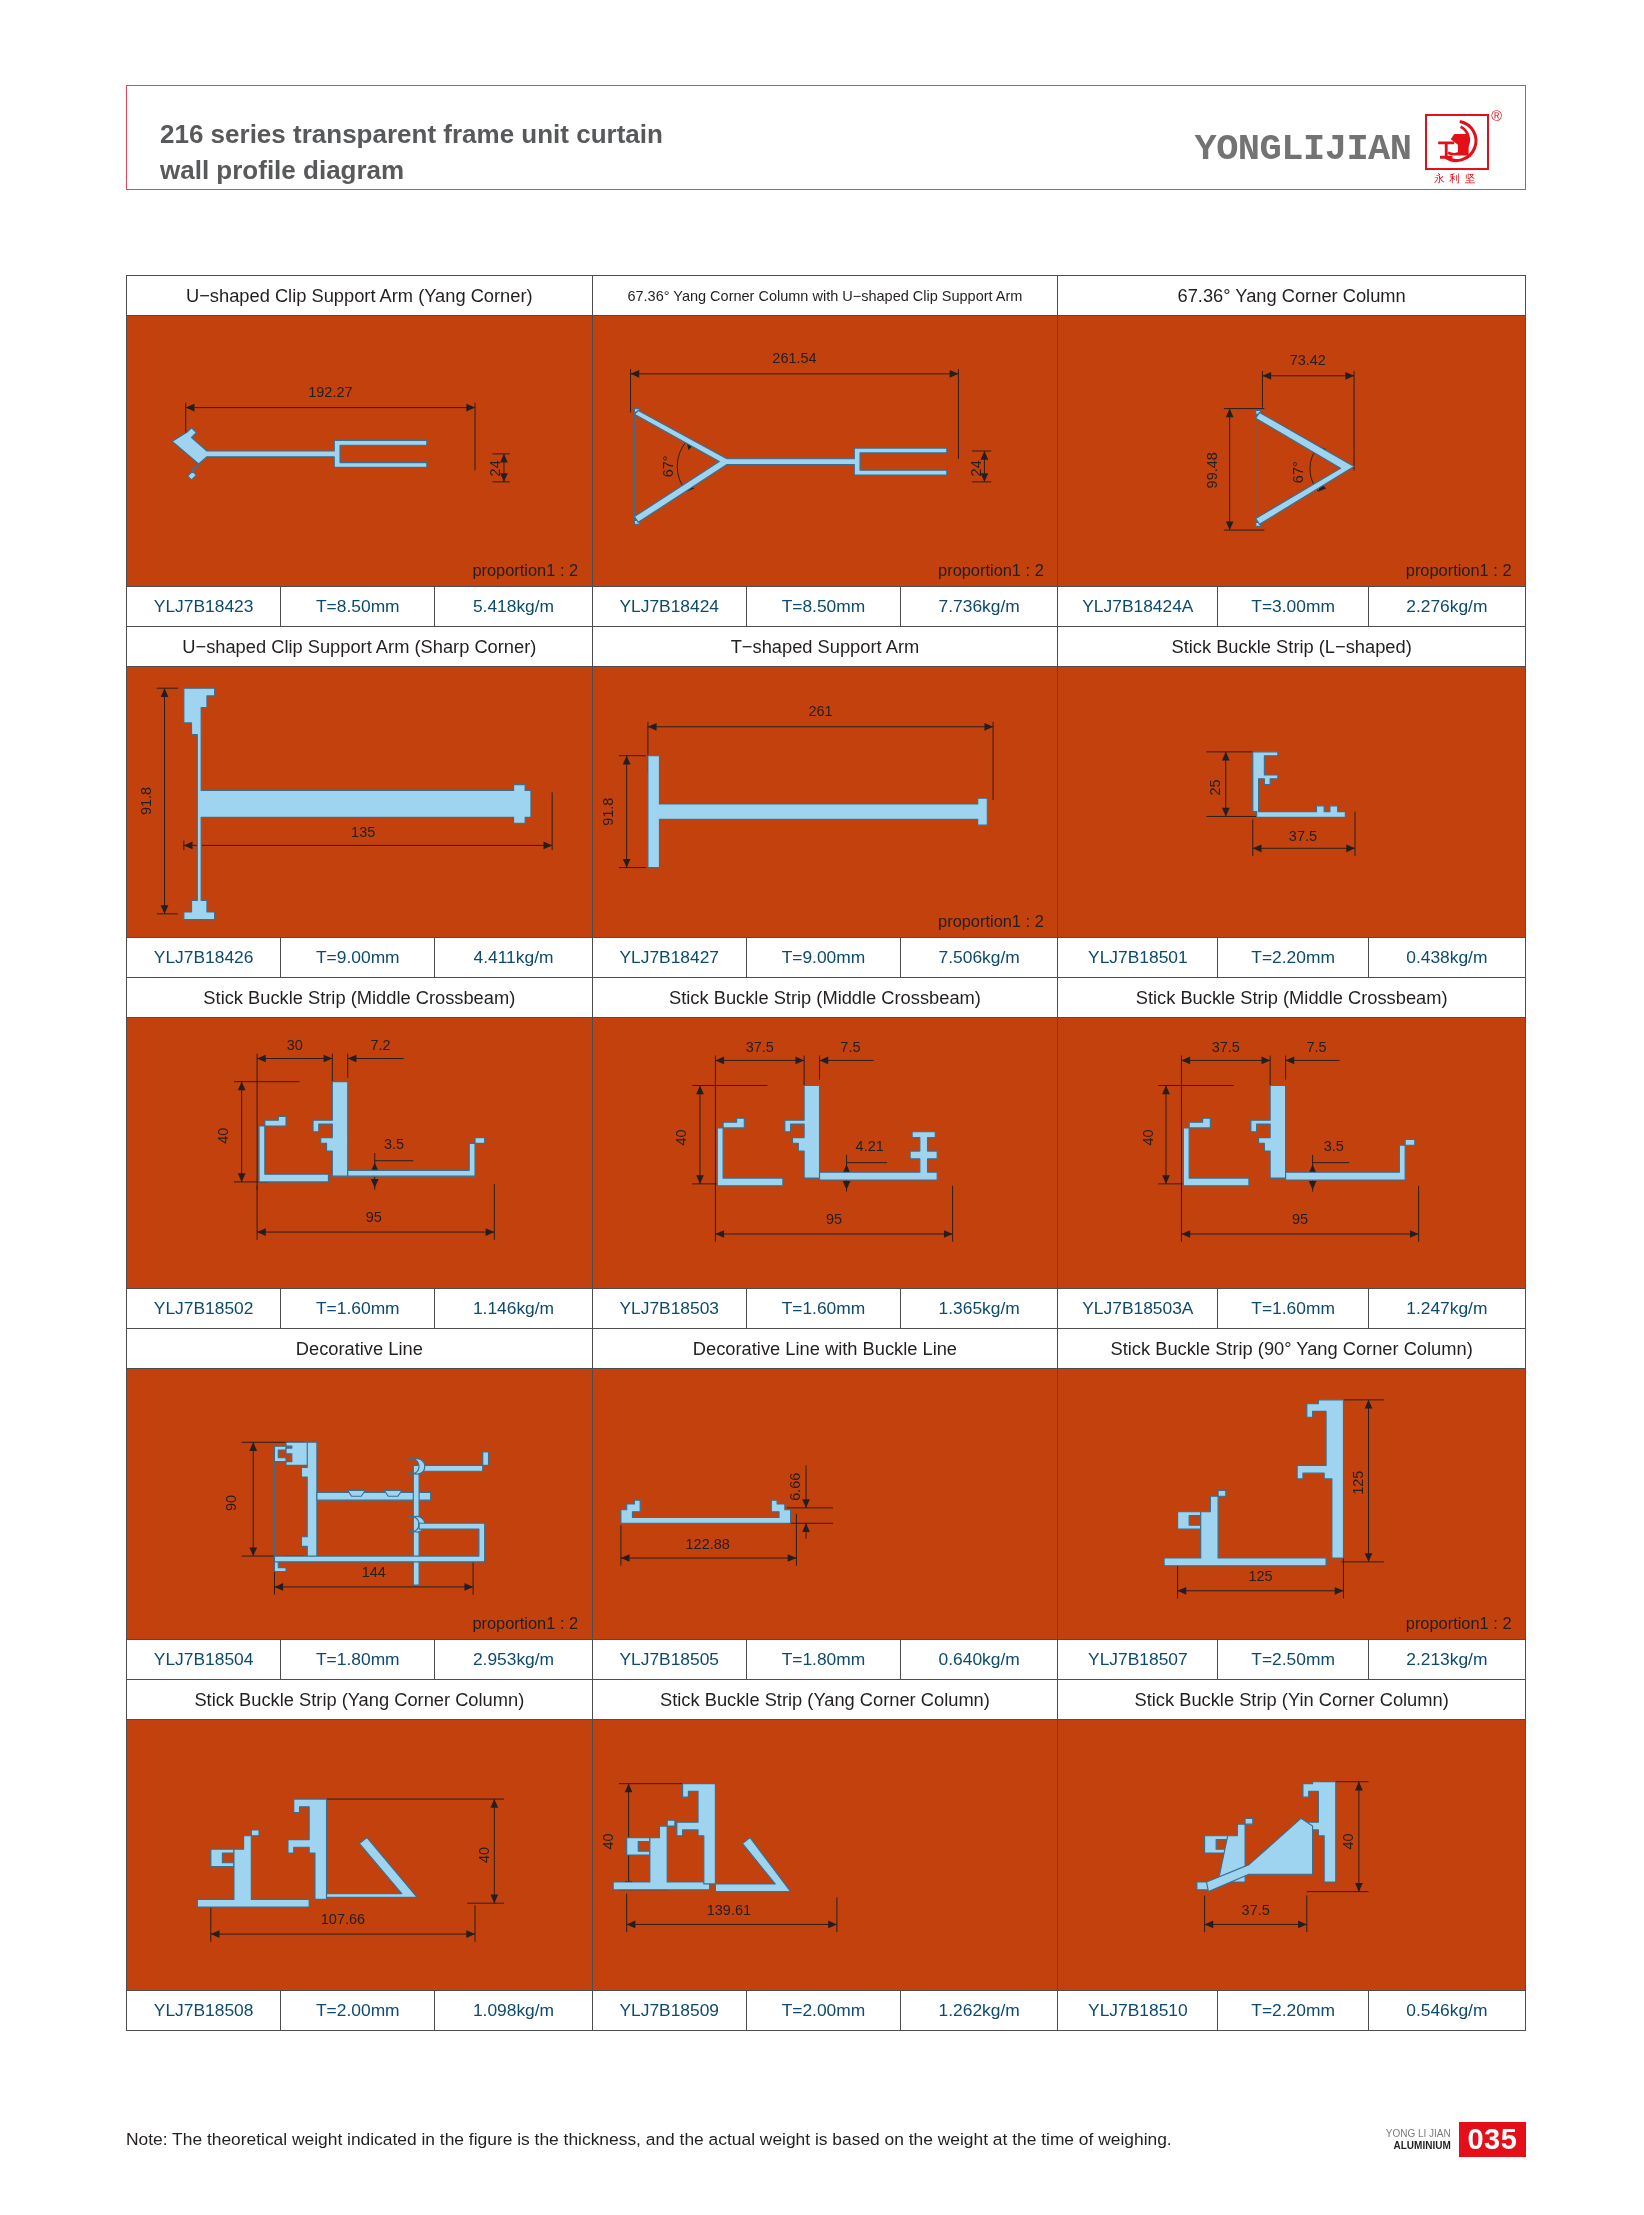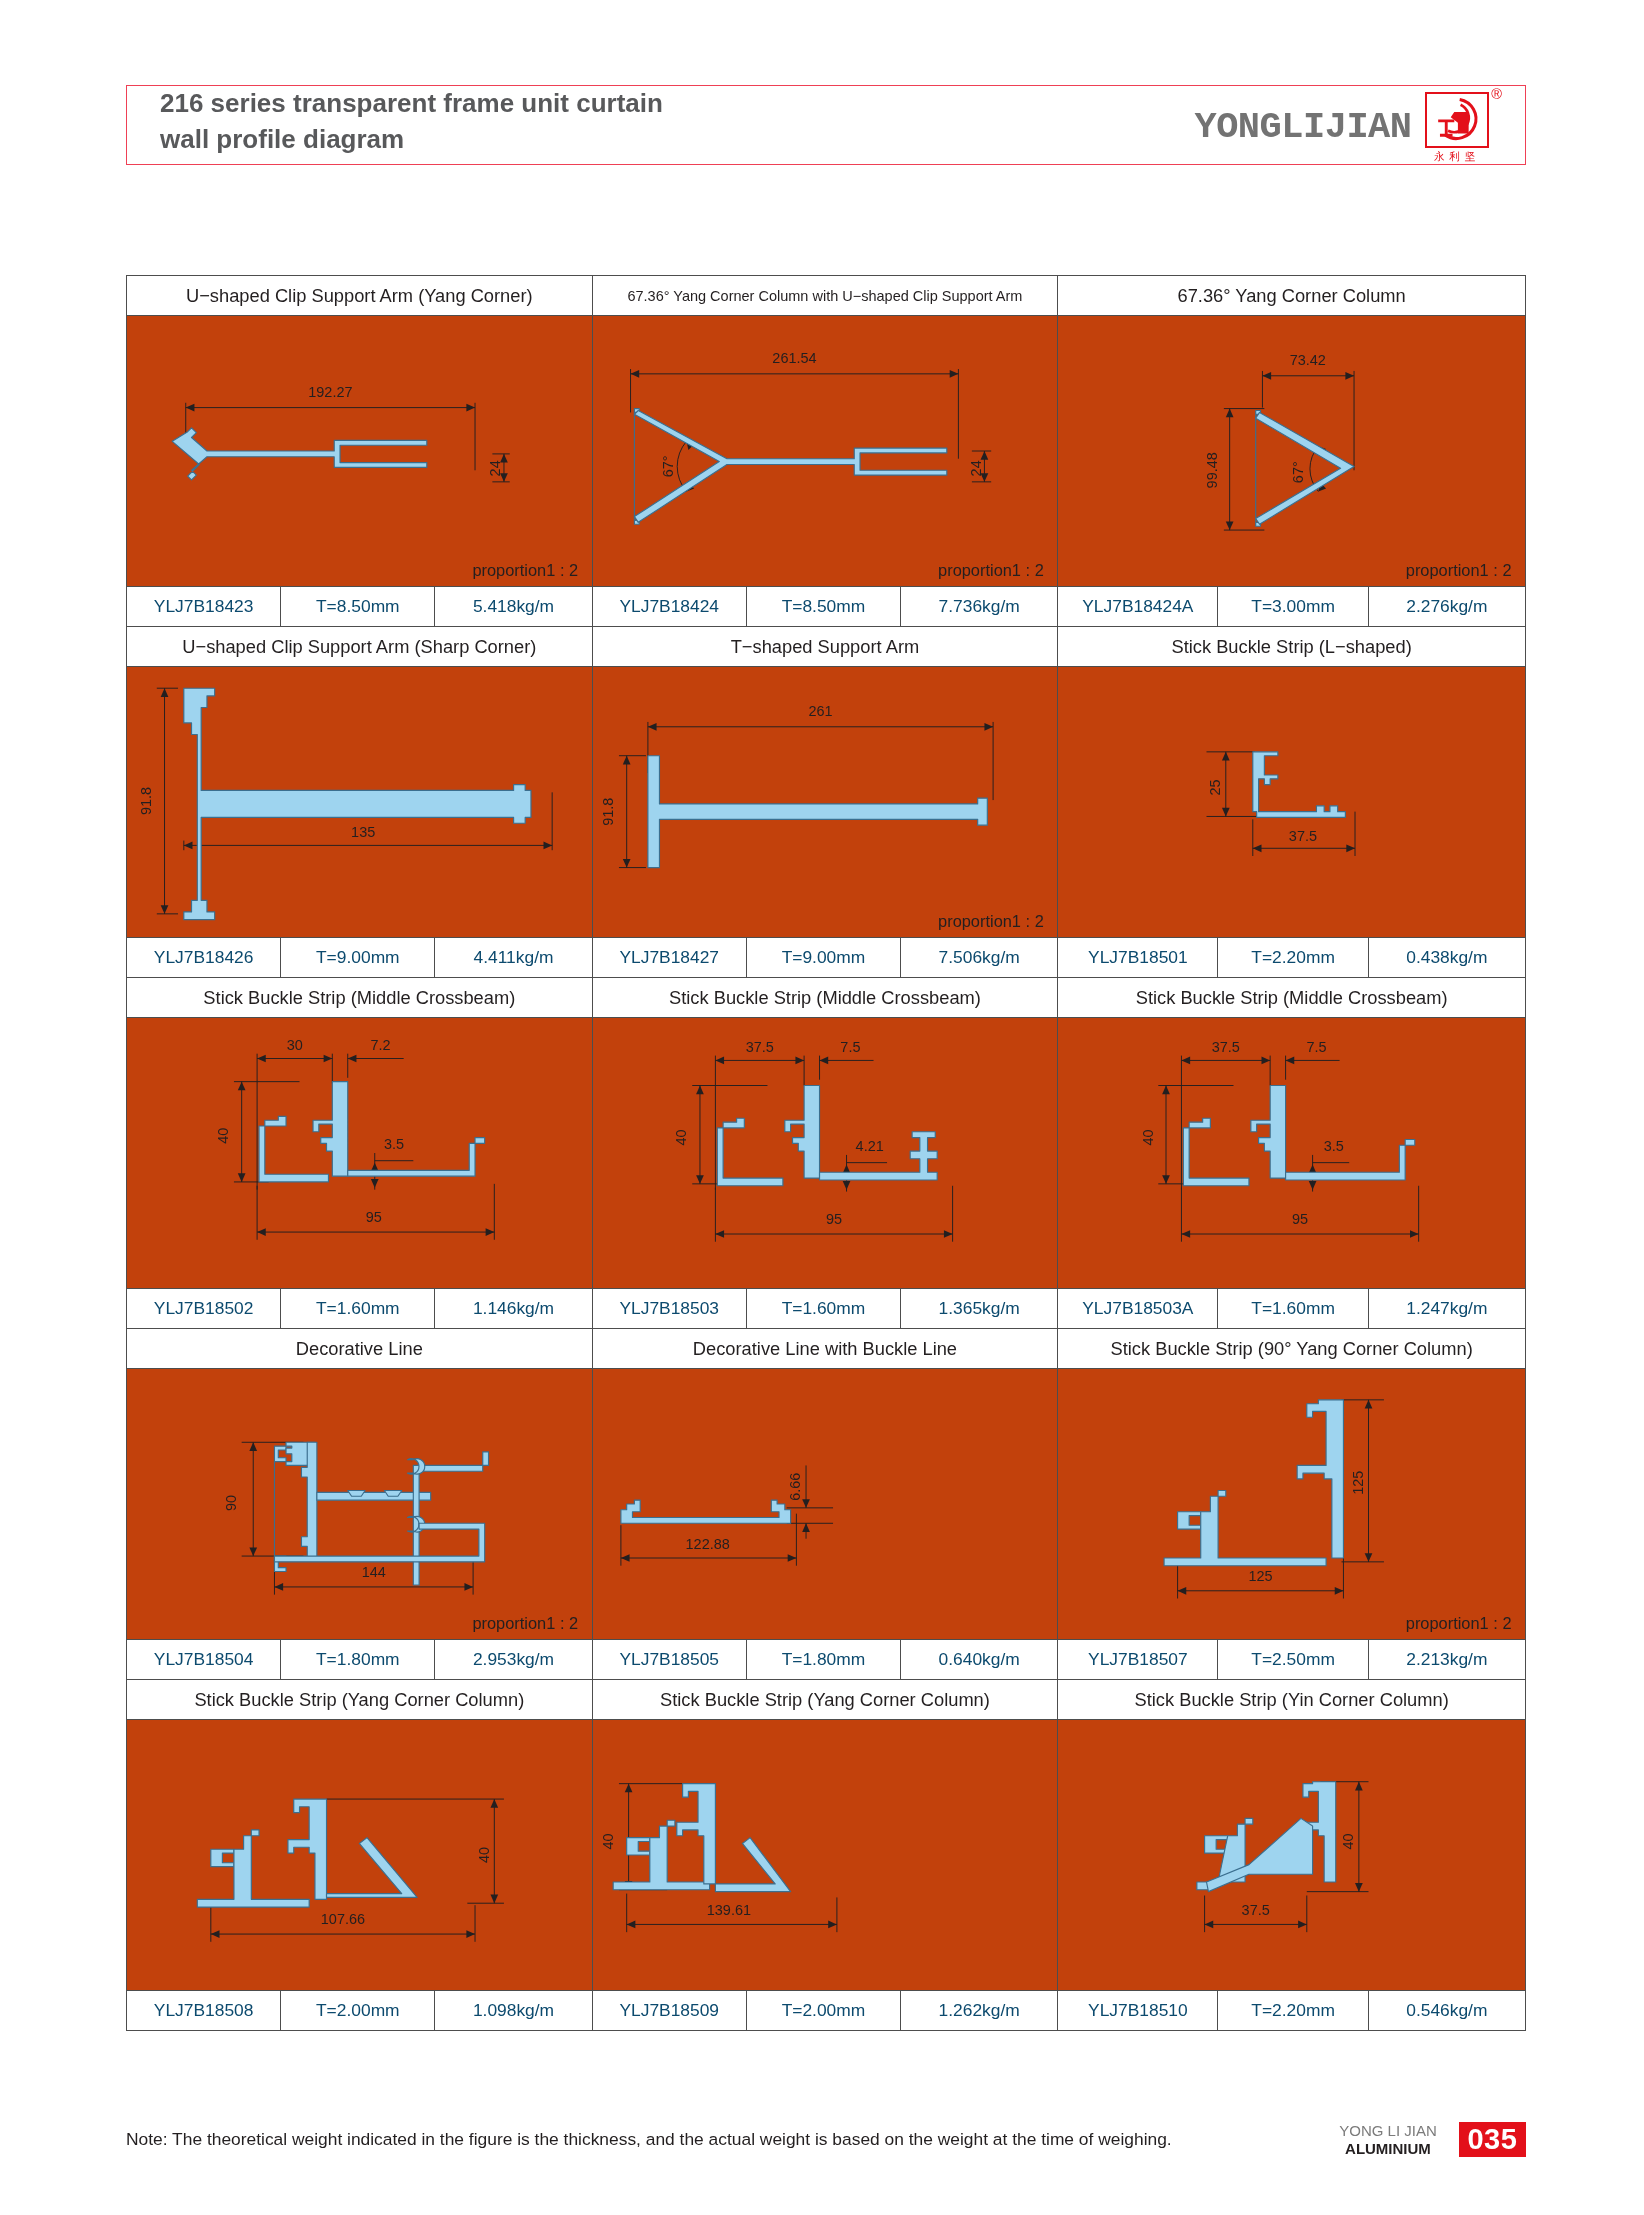--- a/index.html
+++ b/index.html
@@ -1,21 +1,21 @@
 <!DOCTYPE html>
 <html><head>
 <meta charset="utf-8">
 <style>
   html,body{margin:0;padding:0;background:#fff;}
   body{width:1644px;height:2216px;font-family:"Liberation Sans",sans-serif;color:#231f20;}
   .page{position:relative;width:1644px;height:2216px;box-sizing:border-box;}
 
   
-  .header{position:absolute;left:126px;top:85px;width:1400px;height:80px;
-          border:1.9px solid #ef4055;box-sizing:border-box;display:flex;align-items:flex-start;}
+  .header{position:absolute;left:126px;top:85px;width:1400px;height:105px;
+          border:1.9px solid #ef4055;box-sizing:border-box;display:flex;align-items:flex-end;}
   .header-title{flex:1 1 auto;padding-left:33px;font-size:26px;font-weight:bold;color:#58595b;line-height:1.38;}
   .header-brand{flex:0 0 auto;display:flex;align-items:center;padding-right:23px;}
   .brand-word{font-size:37px;font-weight:bold;color:#737373;letter-spacing:-0.5px;font-family:Liberation Mono, monospace;}
   .brand-mark{position:relative;margin-left:13.5px;width:77px;height:81px;}
   .brand-box{position:absolute;left:0;top:5.8px;width:64px;height:56px;border:2.9px solid #e3101a;box-sizing:border-box;}
   .brand-reg{position:absolute;right:0;top:0;font-size:14.5px;color:#e3101a;}
   .brand-cn{position:absolute;left:0;top:64px;width:64px;text-align:center;font-size:10.6px;color:#e3101a;letter-spacing:4.8px;}
 
   
   .tbl{position:absolute;left:126px;top:275px;width:1400px;border-collapse:collapse;table-layout:fixed;}
@@ -29,21 +29,21 @@
   svg{display:block;width:100%;height:100%;}
 
   .dim{font-size:15px;fill:#231f20;font-family:"Liberation Sans",sans-serif;}
   .ln{stroke:#231f20;stroke-width:1;fill:none;}
   .prof{fill:#9ed4ef;stroke:#3b6f8f;stroke-width:1.2;stroke-linejoin:round;}
 
   
   .footer{position:absolute;left:126px;top:2122px;width:1400px;display:flex;align-items:center;}
   .note{flex:1 1 auto;font-size:17.4px;color:#231f20;}
   .pagetag{flex:0 0 auto;display:flex;align-items:center;}
-  .pagetag-words{font-size:15px;line-height:1.15;color:#231f20;text-align:center;margin-right:22px;font-weight:bold;}
+  .pagetag-words{font-size:10px;line-height:1.15;color:#231f20;text-align:right;margin-right:8px;font-weight:bold;}
   .pagetag-words .w1{color:#7b7b7b;font-weight:normal;}
   .pagenum{background:#e3101a;color:#fff;font-size:29px;font-weight:bold;padding:1px 8.7px;letter-spacing:0.5px;}
 </style>
 </head>
 <body>
 
 <div class="page">
 
   <div class="header">
     <div class="header-title">

